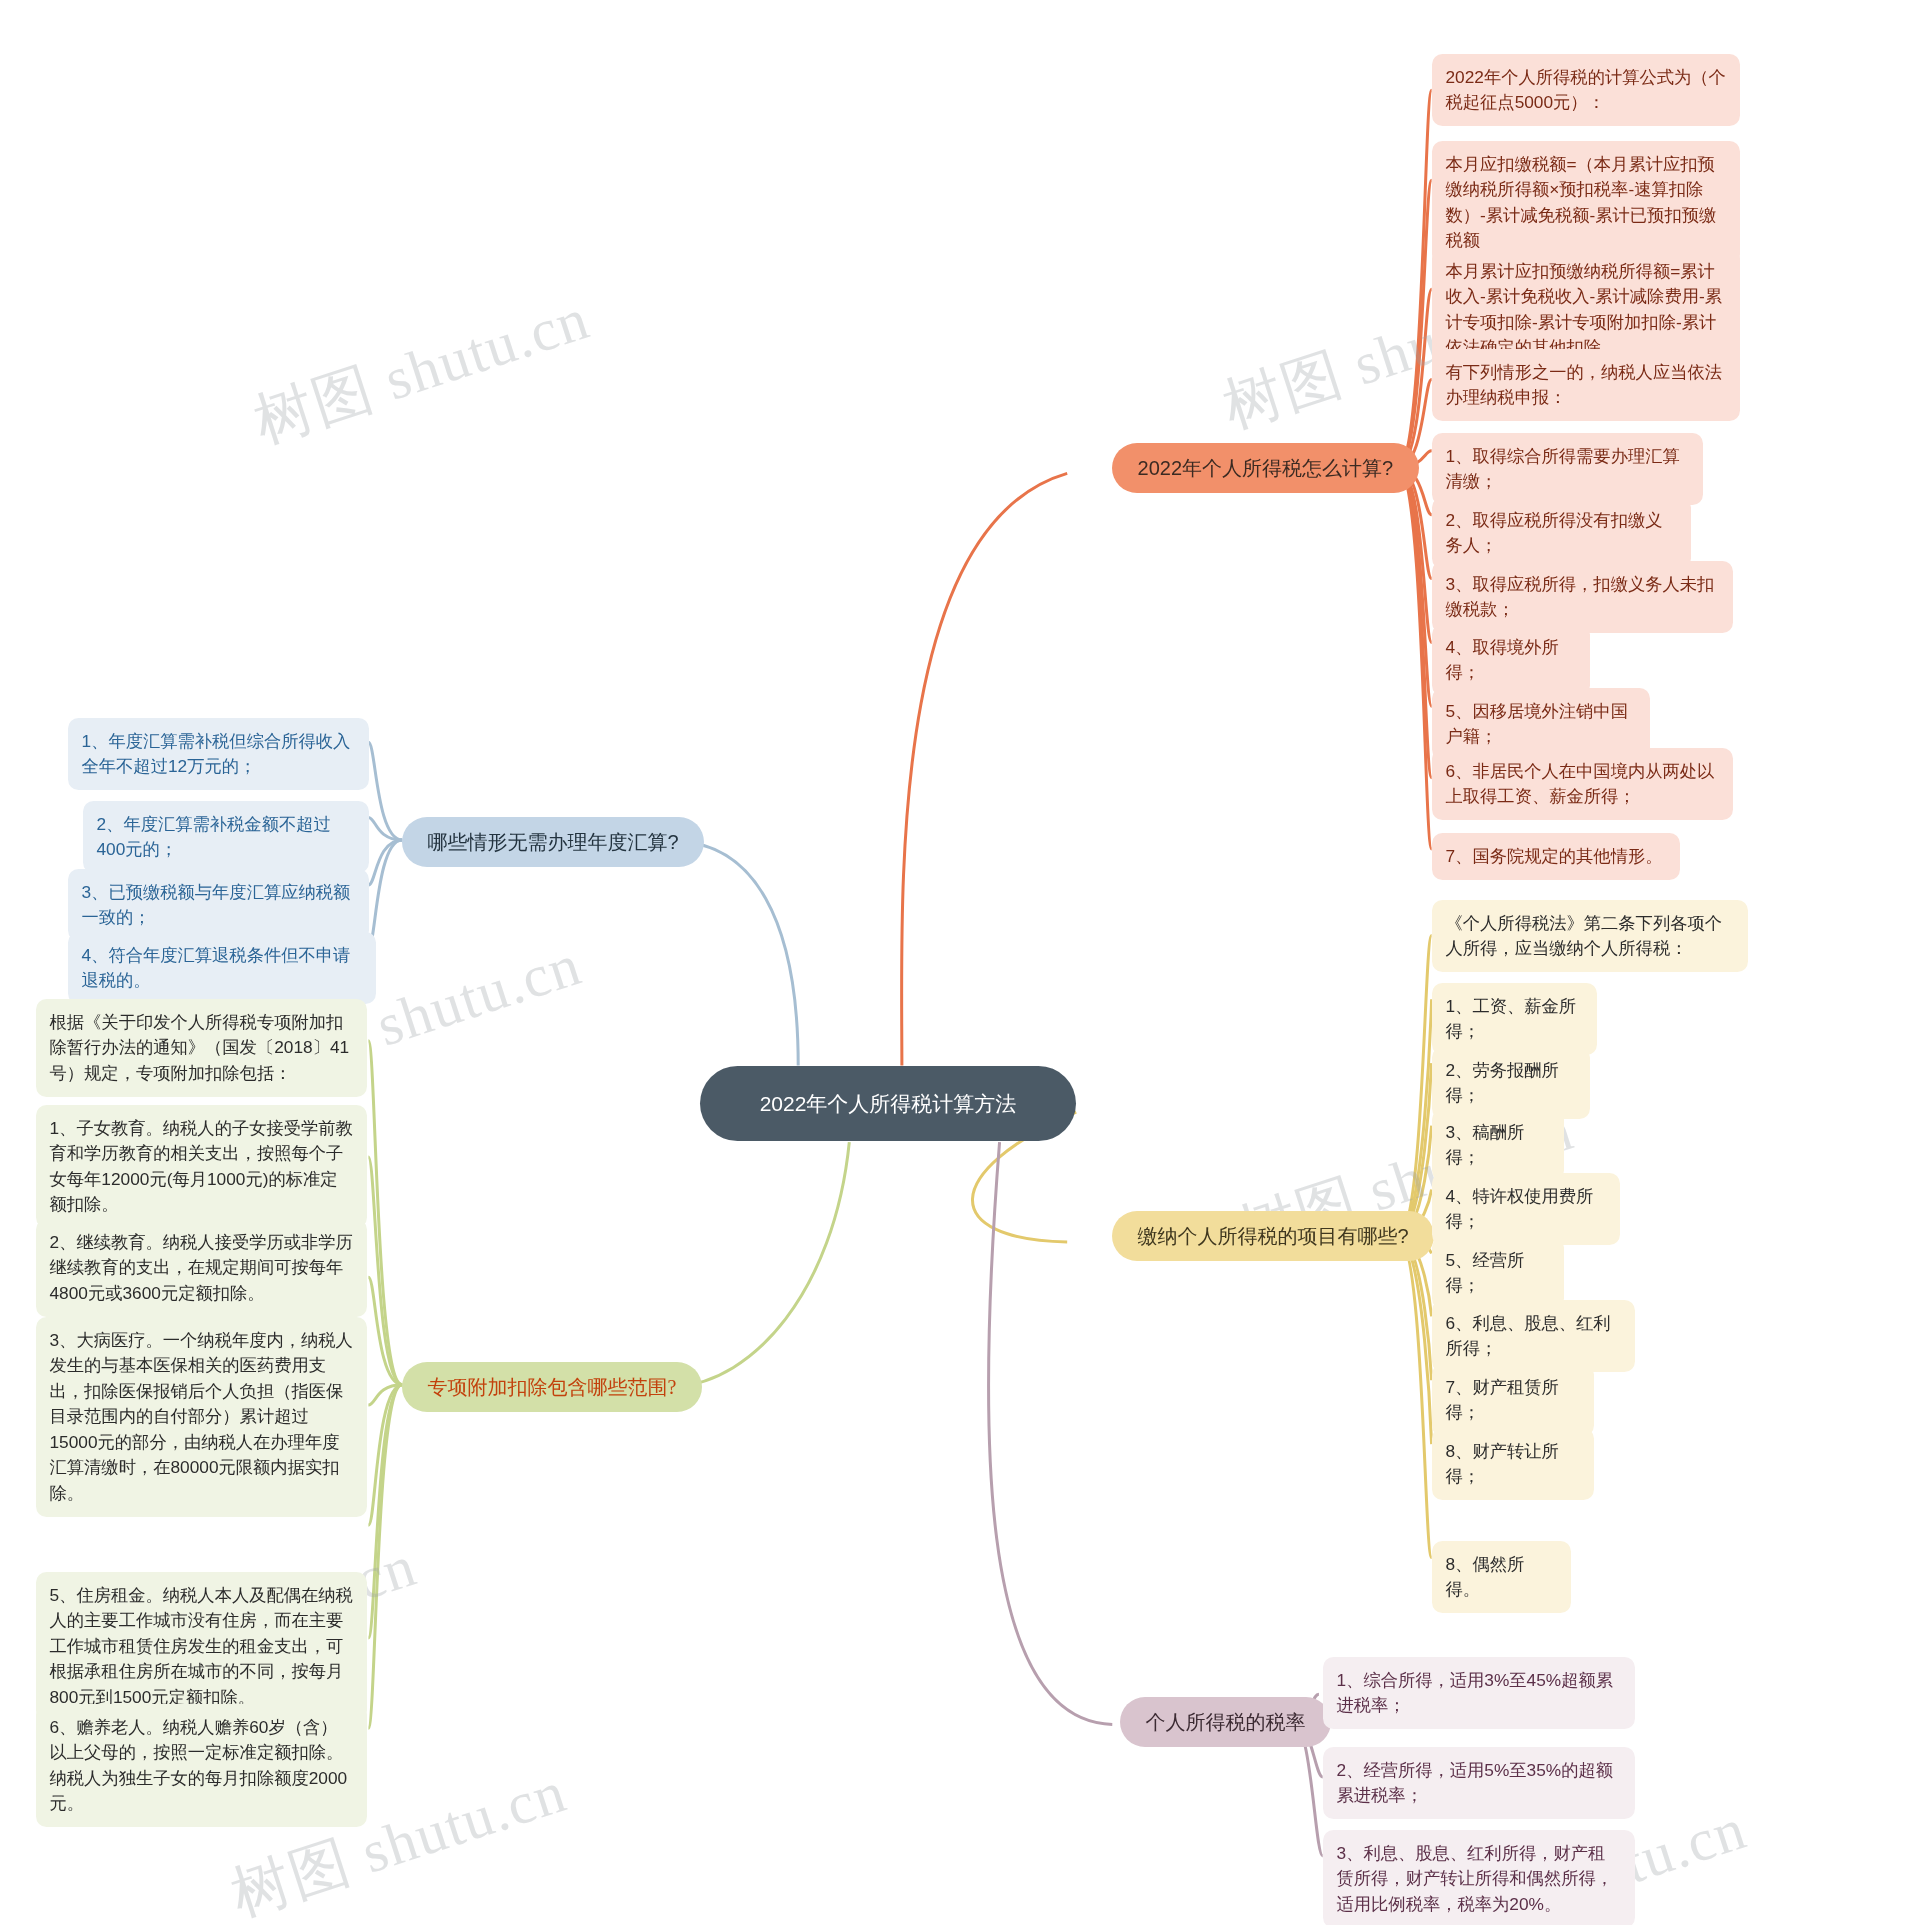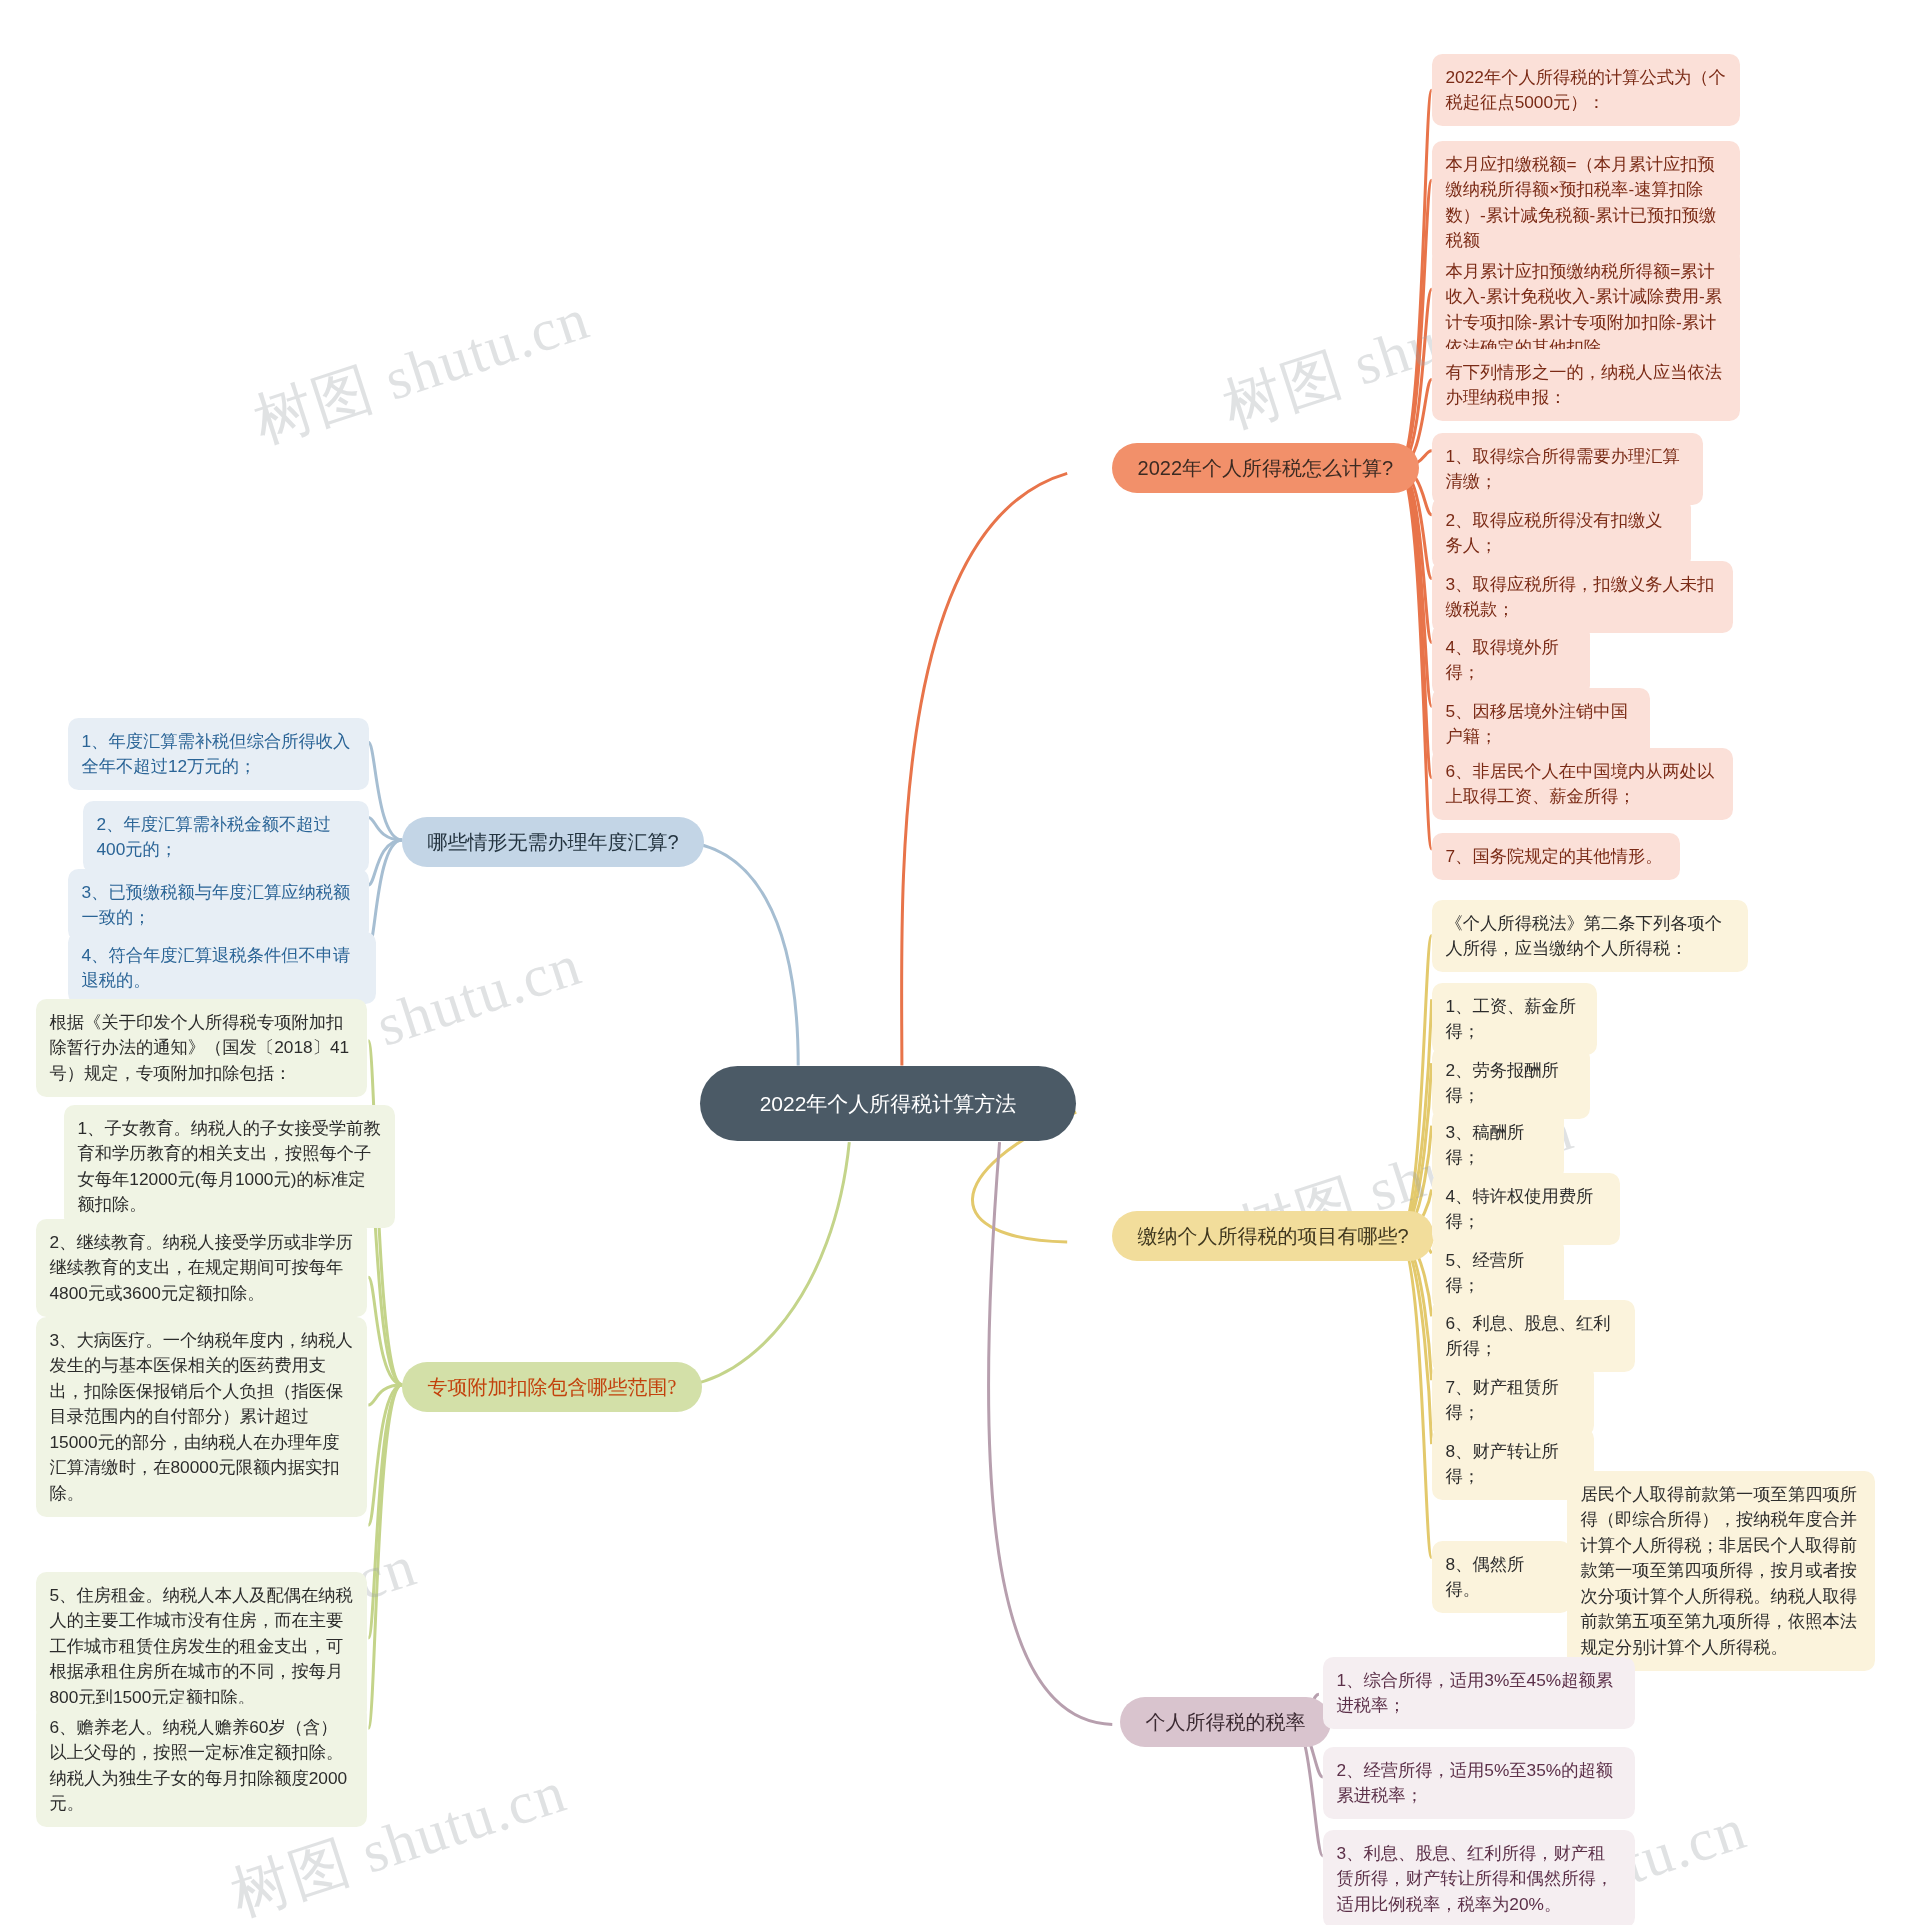--- a/index.html
+++ b/index.html
@@ -135,38 +135,37 @@
   <div class="node leaf yellow" style="left:1432px;top:900px;width:316px;">《个人所得税法》第二条下列各项个人所得，应当缴纳个人所得税：</div>
   <div class="node leaf yellow" style="left:1432px;top:983px;width:165px;">1、工资、薪金所得；</div>
   <div class="node leaf yellow" style="left:1432px;top:1047px;width:158px;">2、劳务报酬所得；</div>
   <div class="node leaf yellow" style="left:1432px;top:1109px;width:132px;">3、稿酬所得；</div>
   <div class="node leaf yellow" style="left:1432px;top:1173px;width:188px;">4、特许权使用费所得；</div>
   <div class="node leaf yellow" style="left:1432px;top:1237px;width:132px;">5、经营所得；</div>
   <div class="node leaf yellow" style="left:1432px;top:1300px;width:203px;">6、利息、股息、红利所得；</div>
   <div class="node leaf yellow" style="left:1432px;top:1364px;width:162px;">7、财产租赁所得；</div>
   <div class="node leaf yellow" style="left:1432px;top:1428px;width:162px;">8、财产转让所得；</div>
   <div class="node leaf yellow" style="left:1432px;top:1541px;width:139px;">8、偶然所得。</div>
-  <div class="node leaf yellow" style="left:1567px;top:1471px;width:308px;">居民个人取得前款第一项至第四项所得（即综合所得），按纳税年度合并计算个人所得税；非居民个人取得前款第一项至第四项所得，按月或者按次分项计算个人所得税。纳税人取得前款第五项至第九项所得，依照本法规定分别计算个人所得税。</div>
 
   <div class="node topic purple" style="left:1120px;top:1697px;">个人所得税的税率</div>
 
   <div class="node leaf purple" style="left:1323px;top:1657px;width:312px;">1、综合所得，适用3%至45%超额累进税率；</div>
   <div class="node leaf purple" style="left:1323px;top:1747px;width:312px;">2、经营所得，适用5%至35%的超额累进税率；</div>
   <div class="node leaf purple" style="left:1323px;top:1830px;width:312px;">3、利息、股息、红利所得，财产租赁所得，财产转让所得和偶然所得，适用比例税率，税率为20%。</div>
 
   <div class="node topic blue" style="left:402px;top:817px;">哪些情形无需办理年度汇算?</div>
 
   <div class="node leaf blue" style="left:68px;top:718px;width:301px;">1、年度汇算需补税但综合所得收入全年不超过12万元的；</div>
   <div class="node leaf blue" style="left:83px;top:801px;width:286px;">2、年度汇算需补税金额不超过400元的；</div>
   <div class="node leaf blue" style="left:68px;top:869px;width:301px;">3、已预缴税额与年度汇算应纳税额一致的；</div>
   <div class="node leaf blue" style="left:68px;top:932px;width:308px;">4、符合年度汇算退税条件但不申请退税的。</div>
 
   <div class="node topic green" style="left:402px;top:1362px;">专项附加扣除包含哪些范围?</div>
 
   <div class="node leaf green" style="left:36px;top:999px;width:331px;">根据《关于印发个人所得税专项附加扣除暂行办法的通知》（国发〔2018〕41号）规定，专项附加扣除包括：</div>
-  <div class="node leaf green" style="left:36px;top:1105px;width:331px;margin-left:28px;">1、子女教育。纳税人的子女接受学前教育和学历教育的相关支出，按照每个子女每年12000元(每月1000元)的标准定额扣除。</div>
+  <div class="node leaf green" style="left:36px;top:1105px;width:331px;">1、子女教育。纳税人的子女接受学前教育和学历教育的相关支出，按照每个子女每年12000元(每月1000元)的标准定额扣除。</div>
   <div class="node leaf green" style="left:36px;top:1219px;width:331px;">2、继续教育。纳税人接受学历或非学历继续教育的支出，在规定期间可按每年4800元或3600元定额扣除。</div>
   <div class="node leaf green" style="left:36px;top:1317px;width:331px;">3、大病医疗。一个纳税年度内，纳税人发生的与基本医保相关的医药费用支出，扣除医保报销后个人负担（指医保目录范围内的自付部分）累计超过15000元的部分，由纳税人在办理年度汇算清缴时，在80000元限额内据实扣除。</div>
   <div class="node leaf green" style="left:36px;top:1572px;width:331px;">5、住房租金。纳税人本人及配偶在纳税人的主要工作城市没有住房，而在主要工作城市租赁住房发生的租金支出，可根据承租住房所在城市的不同，按每月800元到1500元定额扣除。</div>
   <div class="node leaf green" style="left:36px;top:1704px;width:331px;">6、赡养老人。纳税人赡养60岁（含）以上父母的，按照一定标准定额扣除。纳税人为独生子女的每月扣除额度2000元。</div>
 
 </div>
 
 
 </body></html>

